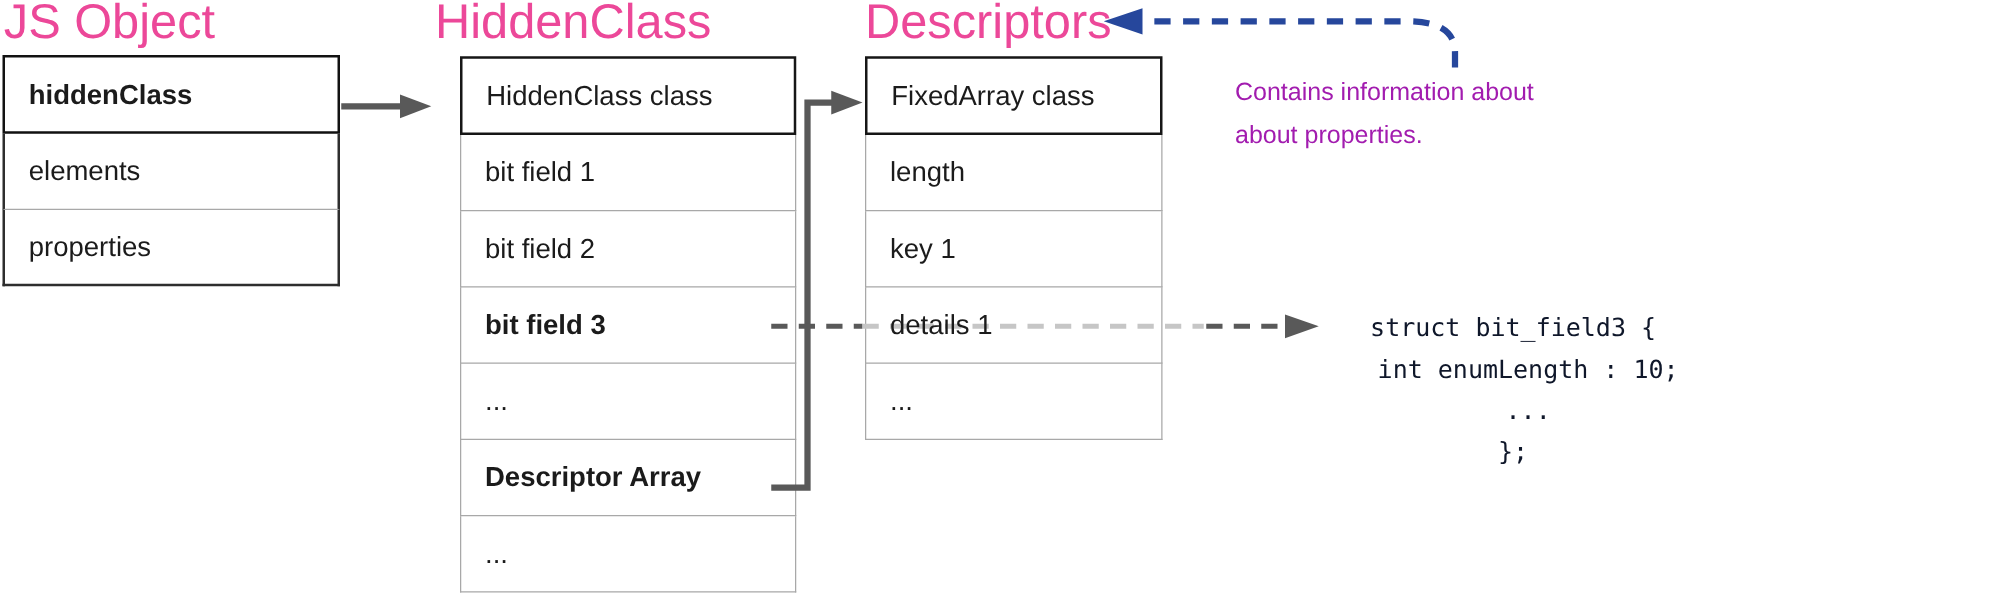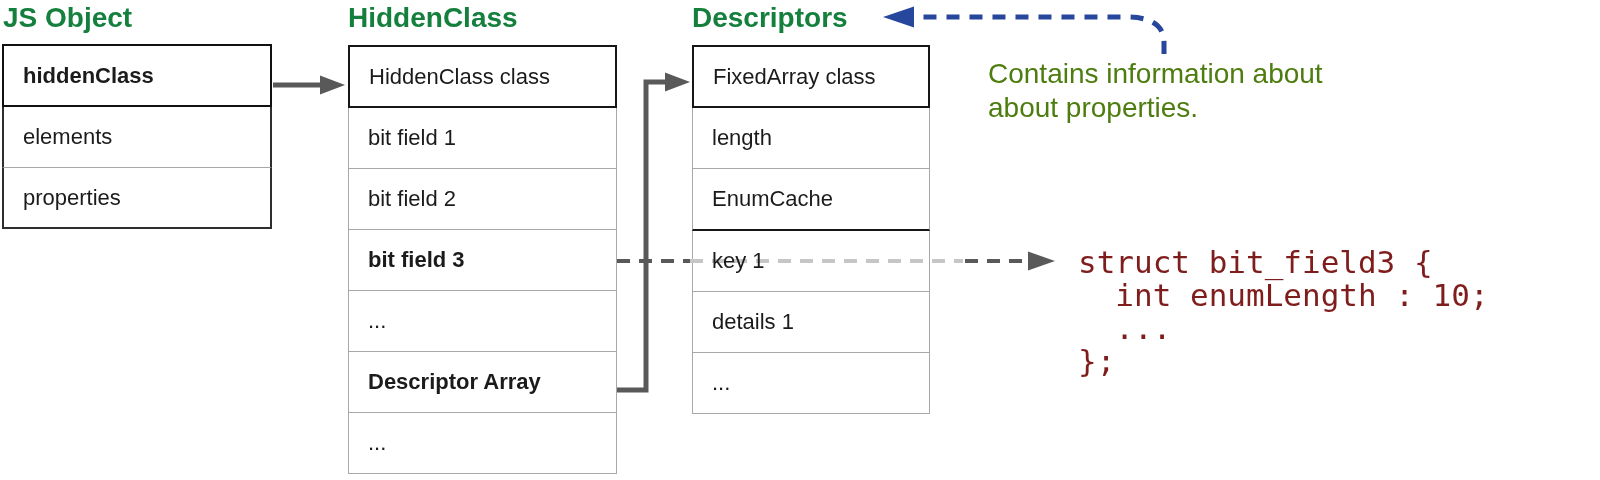--- a/index.html
+++ b/index.html
@@ -1,31 +1,30 @@
 <!DOCTYPE html>
 <html><head>
 <meta charset="utf-8">
 <style>
   html,body{margin:0;padding:0;background:#ffffff;}
   .canvas{
     position:relative;width:1600px;height:480px;background:#ffffff;
     font-family:"Liberation Sans",sans-serif;overflow:hidden;
   }
   .col-title{
-    position:absolute;top:0;font-size:28px;line-height:36px;color:#15803d;
+    position:absolute;top:0;font-size:39px;line-height:36px;color:#ec4899;
     white-space:nowrap;
-    font-weight:bold;
   }
   #title-js{left:3px;}
   #title-hidden{left:348px;}
   #title-desc{left:692px;}
 
   .table{position:absolute;background:#ffffff;}
   #table-js{left:2px;top:44px;width:270px;}
-  #table-hidden{left:348px;top:45px;width:269px;border-radius:22px;}
+  #table-hidden{left:368px;top:45px;width:269px;border-radius:22px;}
   #table-desc{left:692px;top:45px;width:238px;}
 
   .row{
     box-sizing:border-box;width:100%;height:61px;
     border-left:1px solid #a8a8a8;border-right:1px solid #a8a8a8;
     border-bottom:1px solid #a8a8a8;
     display:flex;align-items:center;padding-left:19px;
     font-size:22px;color:#1b1b1b;background:transparent;
   }
   .row.head{height:63px;border:2px solid #161616;}
@@ -33,26 +32,26 @@
   .table.dark-outline .row{border-left:2px solid #2e2e2e;border-right:2px solid #2e2e2e;}
   .table.dark-outline .row:last-child{border-bottom:2px solid #2e2e2e;}
   .table.dark-outline .row.head{border:2px solid #111111;}
   .bold{font-weight:bold;}
   .lbl{position:relative;z-index:3;white-space:nowrap;}
 
   #overlay{position:absolute;left:0;top:0;width:1600px;height:480px;z-index:2;pointer-events:none;}
 
   .annotation{
     position:absolute;left:988px;top:57px;
-    font-size:28px;line-height:34px;color:#4d7c0f;white-space:nowrap;
+    font-size:20px;line-height:34px;color:#a21caf;white-space:nowrap;
   }
   .code{
     position:absolute;left:1078px;top:246px;
     font-family:"DejaVu Sans Mono",monospace;
-    font-size:31px;line-height:33px;color:#7f1d1d;
+    font-size:20px;line-height:33px;color:#0f172a;text-align:center;
   }
   .code-line{white-space:pre;}
 </style>
 </head>
 <body>
 
 <div class="canvas">
 
   <div class="col-title" id="title-js">JS Object</div>
   <div class="col-title" id="title-hidden">HiddenClass</div>
@@ -94,23 +93,20 @@
       </div>
   </div>
 
   <div class="table" id="table-desc">
     <div class="row head">
         <span class="lbl">FixedArray class</span>
       </div>
     <div class="row">
         <span class="lbl">length</span>
       </div>
-    <div class="row dark-bottom">
-        <span class="lbl">EnumCache</span>
-      </div>
     <div class="row">
         <span class="lbl">key 1</span>
       </div>
     <div class="row">
         <span class="lbl">details 1</span>
       </div>
     <div class="row">
         <span class="lbl">...</span>
       </div>
   </div>

